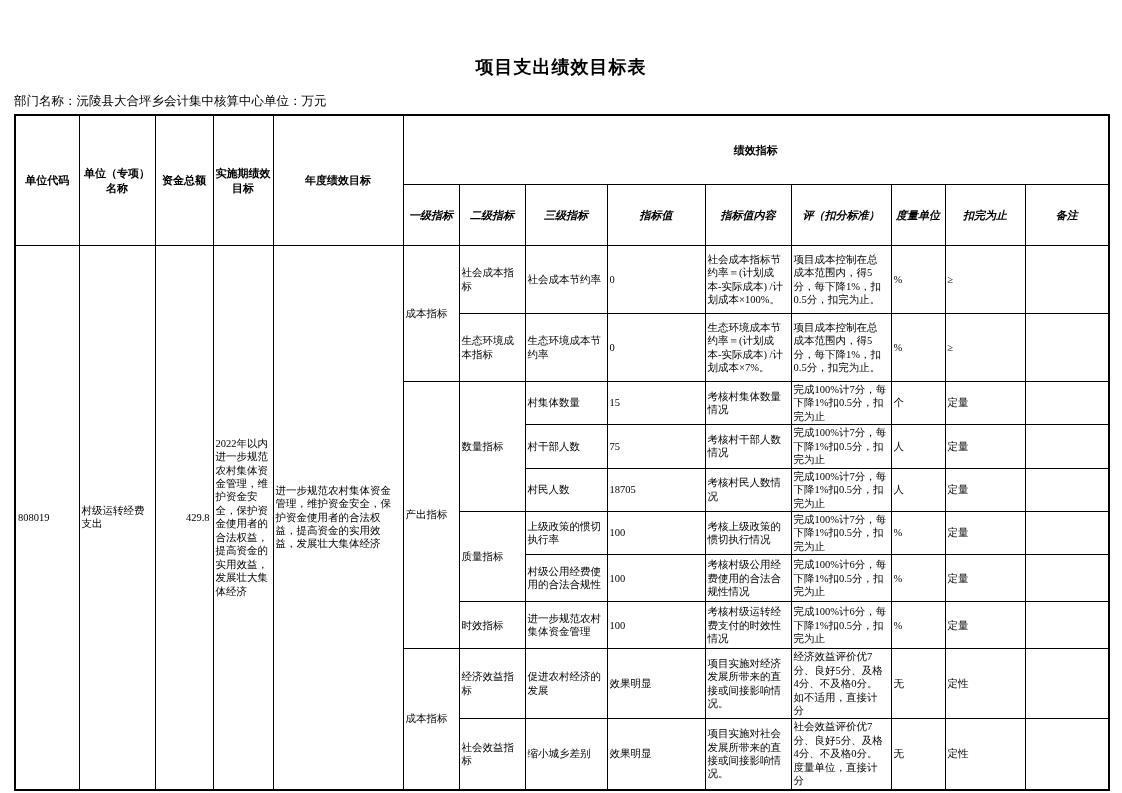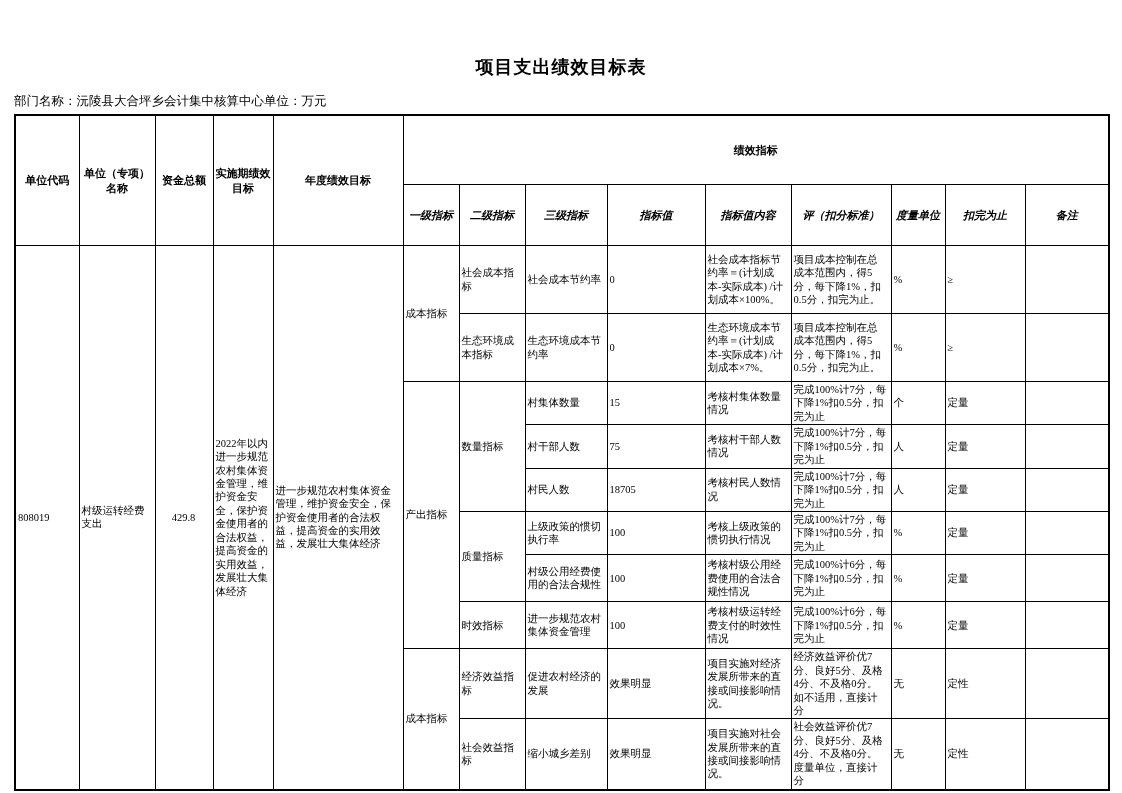--- a/index.html
+++ b/index.html
@@ -26,21 +26,21 @@
     border:1px solid #000;
     padding:1px 3px 1px 2px;
     vertical-align:middle;
     word-break:break-all;
     overflow:hidden;
   }
   table.perf th{
     font-weight:bold;text-align:center;font-size:11px;
     padding:8px 1px;
   }
-  td.num-right{text-align:center;}
+  td.num-right{text-align:right;}
   .h1row th{height:52px;}
   .h2row th{height:44px;font-style:italic;}
   tr.r-tall  td{height:65px;}
   tr.r-mid   td{height:38px;}
   tr.r-mid2  td{height:44px;}
   tr.r-tall2 td{height:66px;}
   tr.r-tall3 td{height:62px;}
 </style>
 </head>
 <body>

